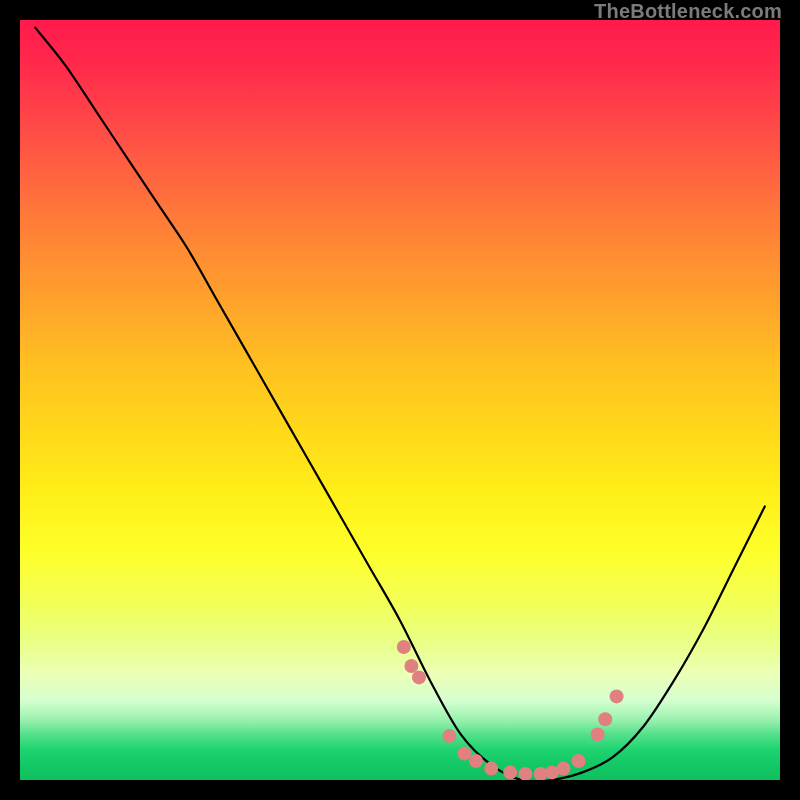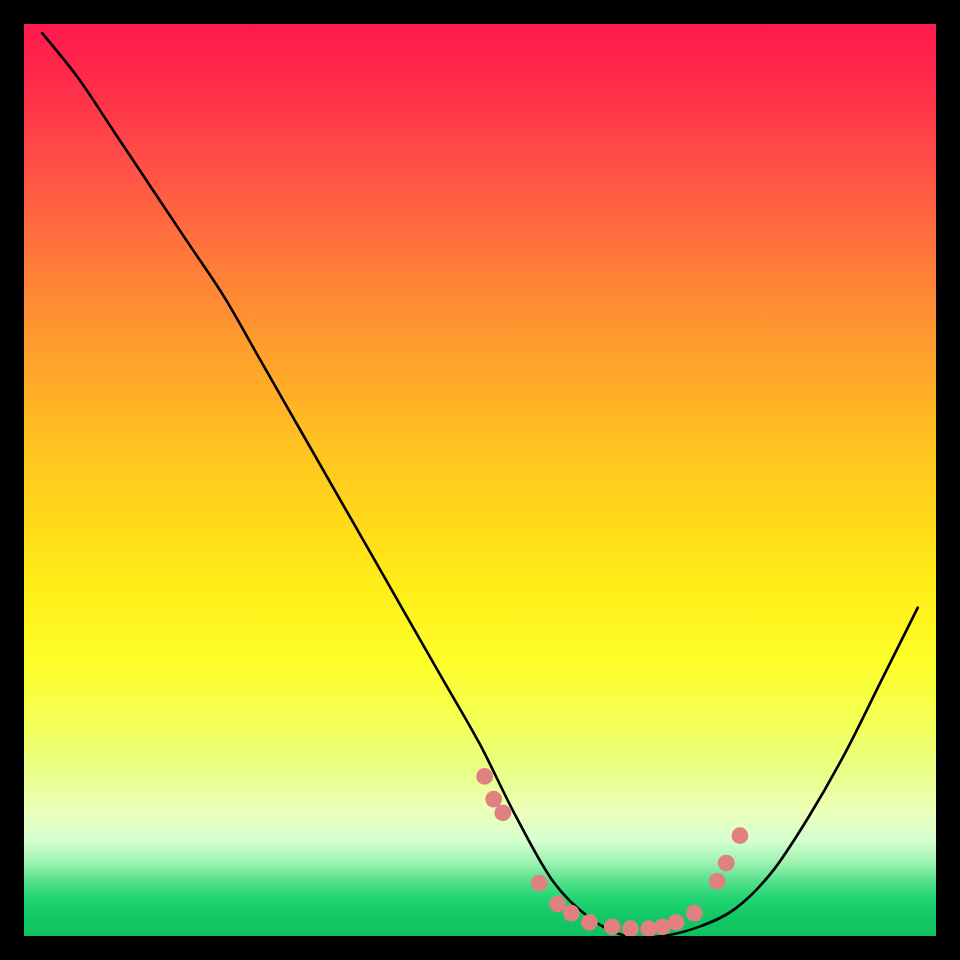--- a/index.html
+++ b/index.html
@@ -75,20 +75,21 @@
     font-size: 20px;
     font-weight: 600;
     letter-spacing: 0.2px;
     user-select: none;
   }
 </style>
 </head>
 <body>
 
 <div class="stage">
+  <div class="watermark">TheBottleneck.com</div>
 
   <div class="plot">
     <div class="gradient"></div>
 
     <svg class="curve-svg" viewBox="0 0 760 760" preserveAspectRatio="none">
       <path id="curve-path" class="curve-path" d="M 15.200000000000001 7.600000000000023 C 20.266666666666666 13.933333333333355, 35.46666666666667 31.666666666666686, 45.6 45.60000000000002 C 55.733333333333334 59.53333333333336, 65.86666666666666 76.00000000000004, 76 91.20000000000005 C 86.13333333333334 106.40000000000005, 96.26666666666668 121.60000000000008, 106.4 136.80000000000007 C 116.53333333333333 152.00000000000006, 126.66666666666666 167.2, 136.79999999999998 182.39999999999998 C 146.9333333333333 197.59999999999997, 157.06666666666666 211.53333333333333, 167.2 228 C 177.33333333333331 244.46666666666667, 187.46666666666667 263.46666666666664, 197.6 281.2 C 207.73333333333332 298.93333333333334, 217.86666666666667 316.66666666666663, 228 334.4 C 238.13333333333333 352.1333333333333, 248.2666666666667 369.8666666666667, 258.40000000000003 387.6 C 268.53333333333336 405.33333333333337, 278.6666666666667 423.06666666666666, 288.8 440.8 C 298.93333333333334 458.53333333333336, 309.06666666666666 476.26666666666665, 319.2 494 C 329.3333333333333 511.73333333333335, 339.4666666666667 529.4666666666667, 349.6 547.2 C 359.73333333333335 564.9333333333334, 369.8666666666667 581.4, 380 600.4 C 390.1333333333333 619.4, 400.2666666666667 642.2, 410.40000000000003 661.2 C 420.53333333333336 680.2, 430.66666666666663 700.4666666666667, 440.79999999999995 714.4 C 450.9333333333333 728.3333333333333, 461.06666666666666 737.1999999999999, 471.2 744.8 C 481.3333333333333 752.4, 491.4666666666667 757.4666666666667, 501.6 760 C 511.73333333333335 762.5333333333333, 521.8666666666667 761.2666666666667, 532 760 C 542.1333333333333 758.7333333333333, 552.2666666666667 756.1999999999999, 562.4 752.4 C 572.5333333333333 748.6, 582.6666666666667 744.8000000000001, 592.8000000000001 737.2 C 602.9333333333334 729.6, 613.0666666666666 719.4666666666666, 623.1999999999999 706.8 C 633.3333333333333 694.1333333333333, 643.4666666666667 677.6666666666667, 653.6 661.2 C 663.7333333333333 644.7333333333333, 673.8666666666667 627, 684 608 C 694.1333333333333 589, 704.2666666666667 567.4666666666667, 714.4 547.2 C 724.5333333333333 526.9333333333334, 739.7333333333333 496.53333333333336, 744.8 486.40000000000003" stroke="#000000"></path>
       <g id="dots-group">
           <circle cx="383.8" cy="627" r="7" class="dot" fill="#e08080"></circle>
           <circle cx="391.40000000000003" cy="646" r="7" class="dot" fill="#e08080"></circle>
           <circle cx="399" cy="657.4" r="7" class="dot" fill="#e08080"></circle>

